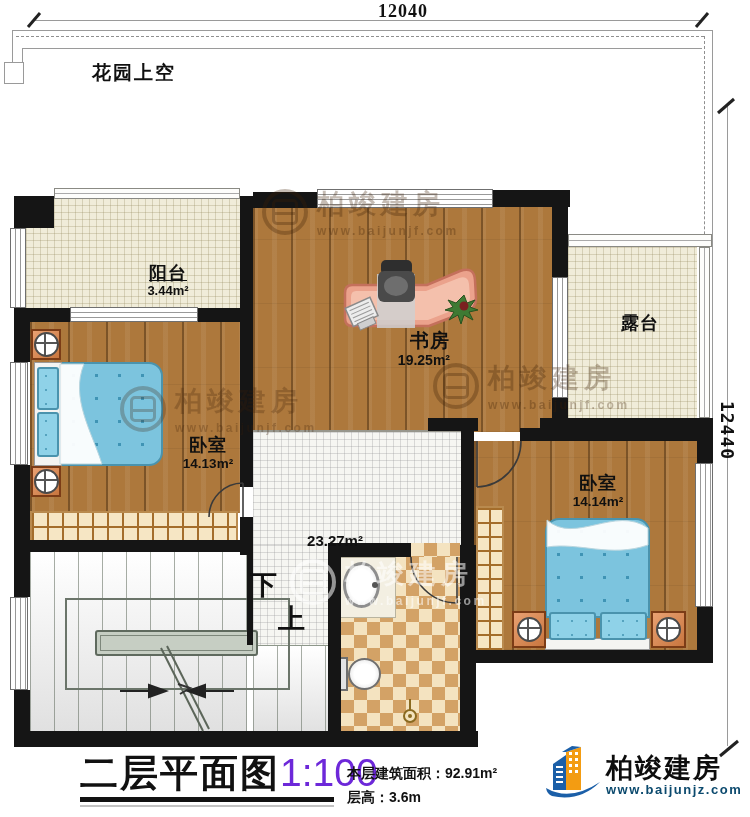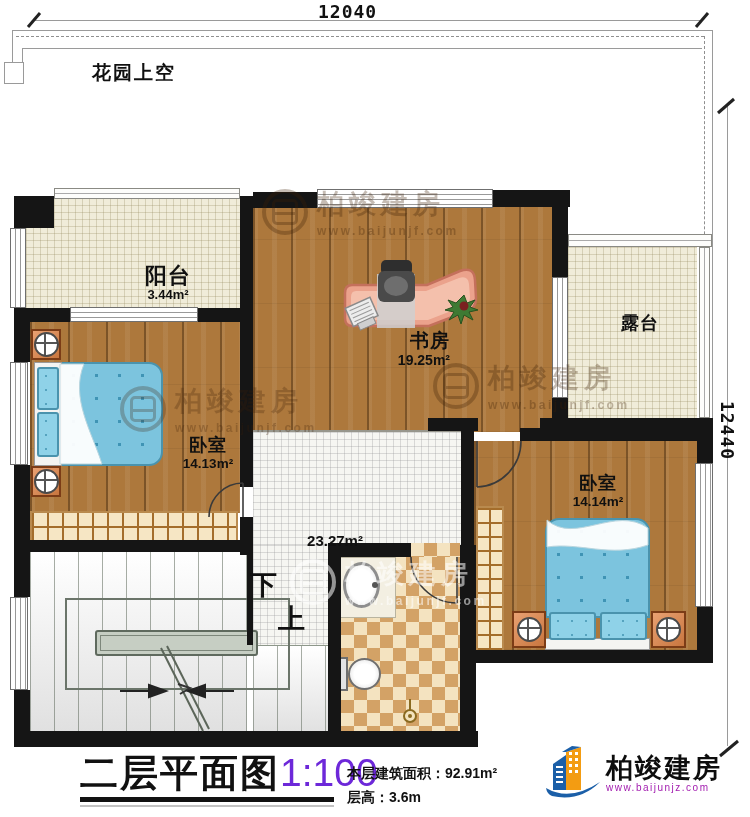--- a/index.html
+++ b/index.html
@@ -72,32 +72,32 @@
   .wm-name{font-size:27px;font-weight:bold;letter-spacing:5px;}
   .wm-url{font-size:12px;font-weight:bold;letter-spacing:2.5px;margin-top:2px;}
   
   .titleWrap{position:absolute;left:80px;top:748px;z-index:10;}
   .titleMain{font-size:38px;font-weight:bold;letter-spacing:2px;color:#111;}
   .titleScale{font-size:39px;font-weight:normal;color:#6d28d9;}
   .rule1{position:absolute;left:80px;top:797px;width:254px;height:5px;background:#111;z-index:10;}
   .rule2{position:absolute;left:80px;top:805px;width:254px;height:2px;background:#c2c2c2;z-index:10;}
   .meta{position:absolute;z-index:10;font-size:14px;font-weight:bold;color:#111;white-space:nowrap;}
   .brandTxt{font-size:27px;font-weight:bold;color:#0d0d0d;letter-spacing:2px;}
-  .brandUrl{font-size:10px;font-weight:normal;color:#a21caf;letter-spacing:1.5px;}
+  .brandUrl{font-size:13px;font-weight:bold;color:#0c4a6e;letter-spacing:1.5px;}
   svg.overlay{position:absolute;left:0;top:0;z-index:5;pointer-events:none;}
   .dimTxt{position:absolute;z-index:2;font-weight:bold;font-size:18px;color:#111;
     font-family:"DejaVu Sans Mono","Liberation Mono",monospace;letter-spacing:1px;}
 </style>
 </head>
 <body>
 
 <div id="canvas">
 
   <div class="thinline" style="left:34px;top:20px;width:668px;height:1px;"></div>
-  <div class="dimTxt" style="left:318px;top:1px;width:110px;text-align:left;">12040</div>
+  <div class="dimTxt" style="left:318px;top:1px;width:110px;text-align:right;font-family:Liberation Serif, serif;">12040</div>
   <div class="thinline" style="left:727px;top:106px;width:1px;height:640px;"></div>
   <div class="dimTxt" style="left:686px;top:420px;width:82px;text-align:center;transform:rotate(90deg);">12440</div>
 
   <div class="thinline" style="left:12px;top:30px;width:700px;height:1px;"></div>
   <div class="thinline" style="left:712px;top:30px;width:1px;height:590px;"></div>
   <div class="thinline" style="left:12px;top:30px;width:1px;height:54px;"></div>
   <div class="dashH" style="left:16px;top:36px;width:688px;height:0;"></div>
   <div class="dashV" style="left:704px;top:36px;width:0;height:574px;"></div>
   <div class="thinline" style="left:22px;top:48px;width:680px;height:1px;"></div>
   <div class="thinline" style="left:22px;top:48px;width:1px;height:36px;"></div>
@@ -246,21 +246,21 @@
     </g>
 
     <g>
       <line x1="410" y1="699" x2="410" y2="711" stroke="#8a6a20" stroke-width="2"></line>
       <circle cx="410" cy="716" r="6" fill="#f3e3be" stroke="#8a6a20" stroke-width="2"></circle>
       <circle cx="410" cy="716" r="2" fill="#8a6a20"></circle>
     </g>
   </svg>
 
   <div class="lbl" style="left:113px;top:263px;width:110px;">
-    <div class="roomName" style="font-size:22px;">阳台</div>
+    <div class="roomName" style="font-size:18px;text-decoration:underline;">阳台</div>
     <div class="roomArea" style="font-size:13px;">3.44m²</div>
   </div>
   <div class="lbl" style="left:340px;top:330px;width:110px;text-align:right;">
     <div class="roomName">书房</div>
     <div class="roomArea" style="font-size:14px;">19.25m²</div>
   </div>
   <div class="lbl" style="left:595px;top:313px;width:90px;">
     <div class="roomName" style="font-size:18px;">露台</div>
   </div>
   <div class="lbl" style="left:153px;top:435px;width:110px;">

